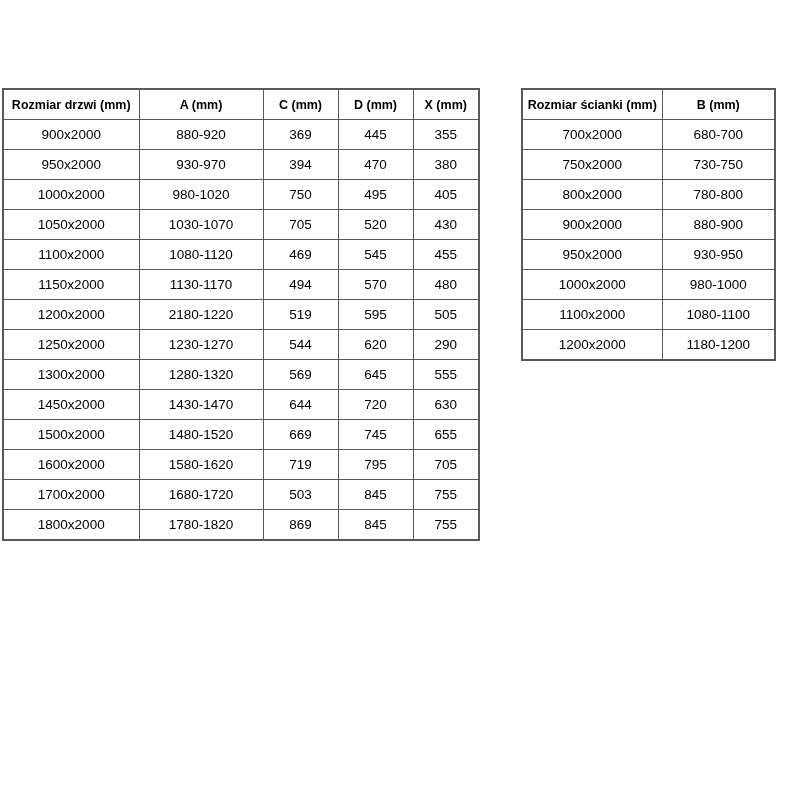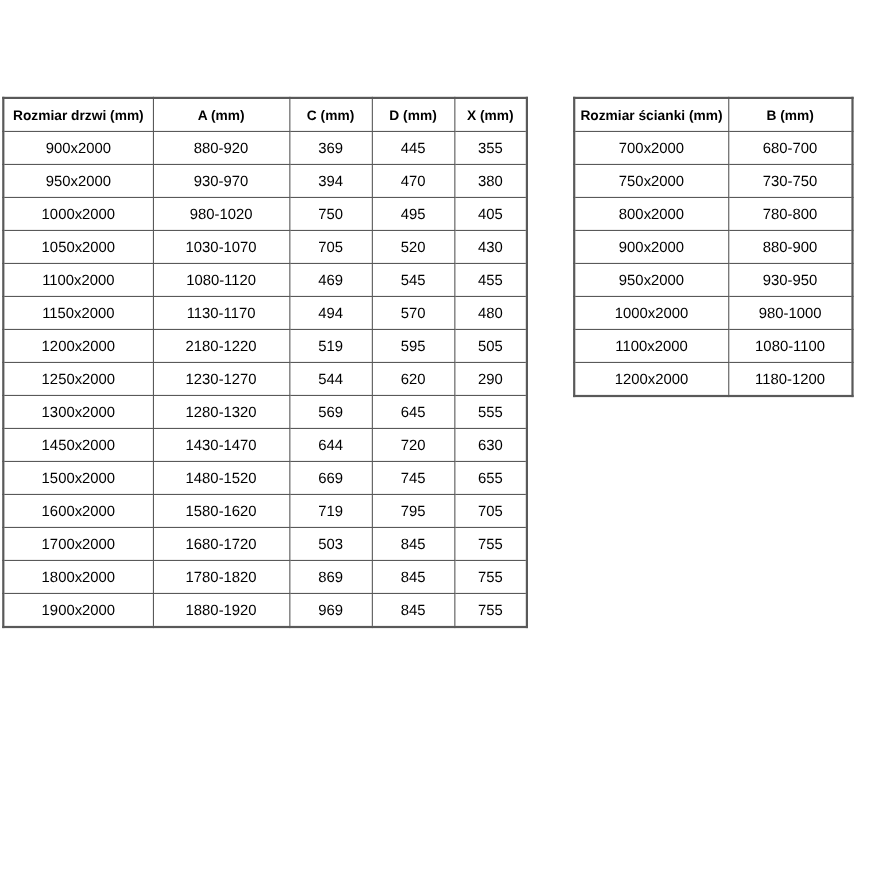--- a/index.html
+++ b/index.html
@@ -154,27 +154,20 @@
           <td>845</td>
           <td>755</td>
         </tr>
         <tr>
           <td>1800x2000</td>
           <td>1780-1820</td>
           <td>869</td>
           <td>845</td>
           <td>755</td>
         </tr>
-        <tr>
-          <td>1900x2000</td>
-          <td>1880-1920</td>
-          <td>969</td>
-          <td>845</td>
-          <td>755</td>
-        </tr>
       </tbody>
     </table>
 
   <table id="wall-table" class="spec-table">
       <colgroup>
         <col style="width: 140px;">
         <col style="width: 113px;">
       </colgroup>
       <thead>
         <tr>

